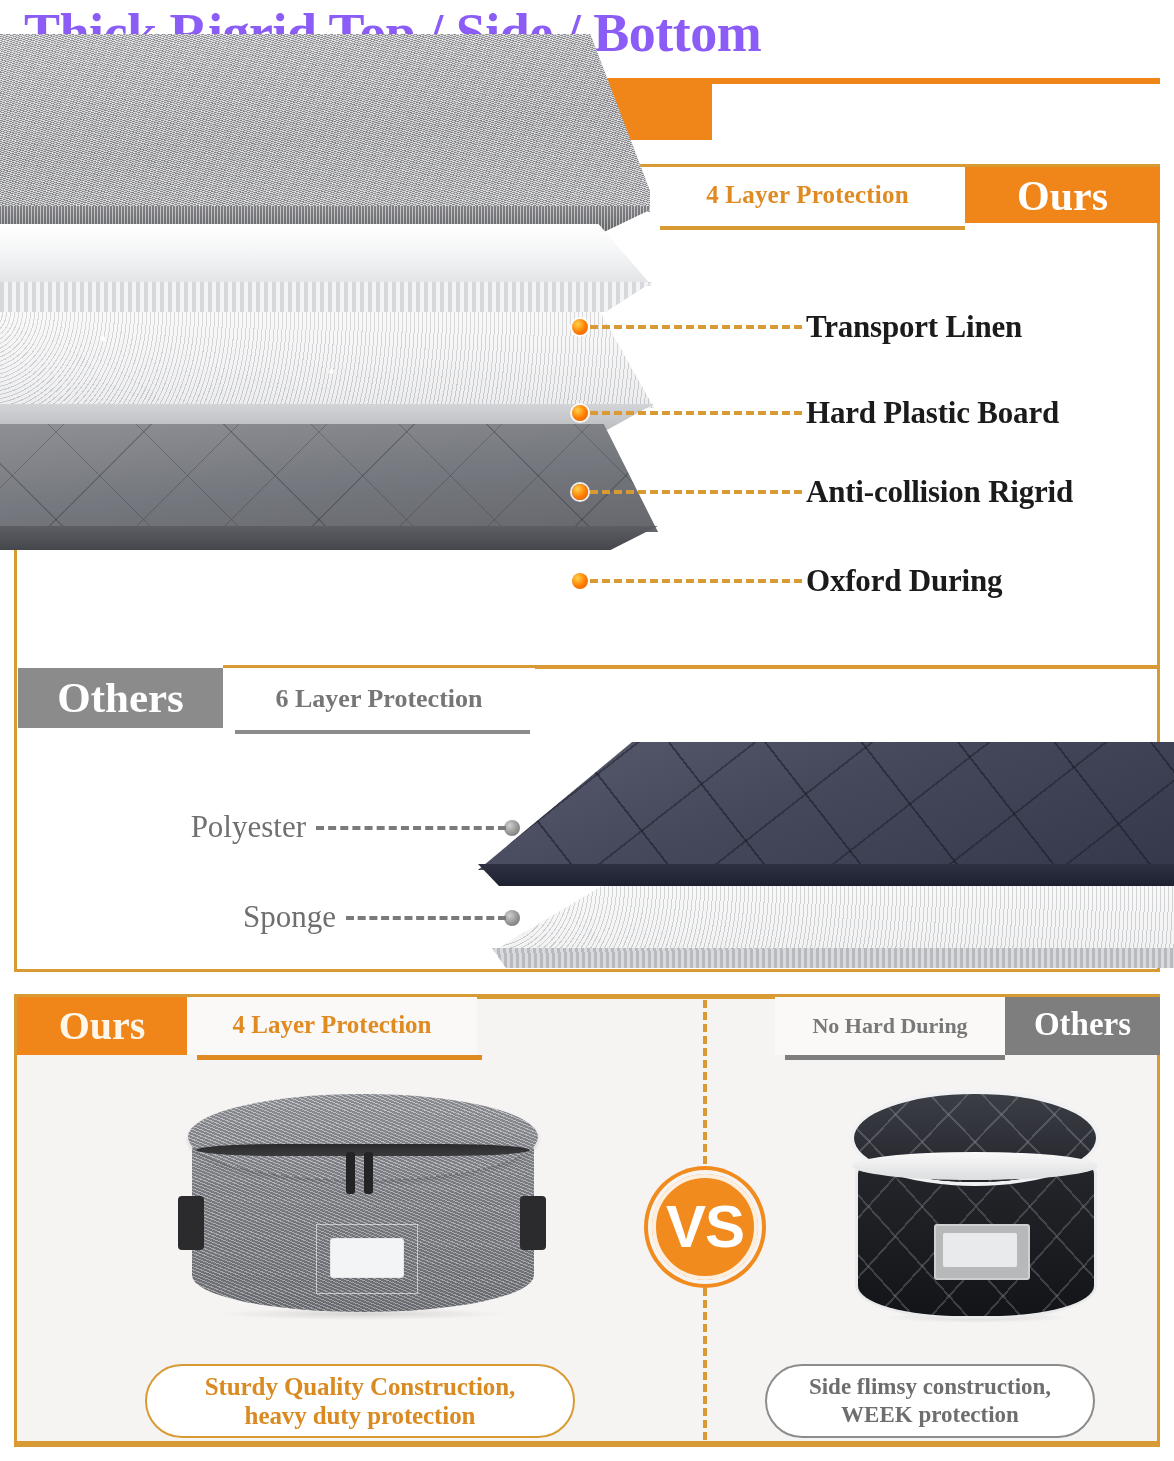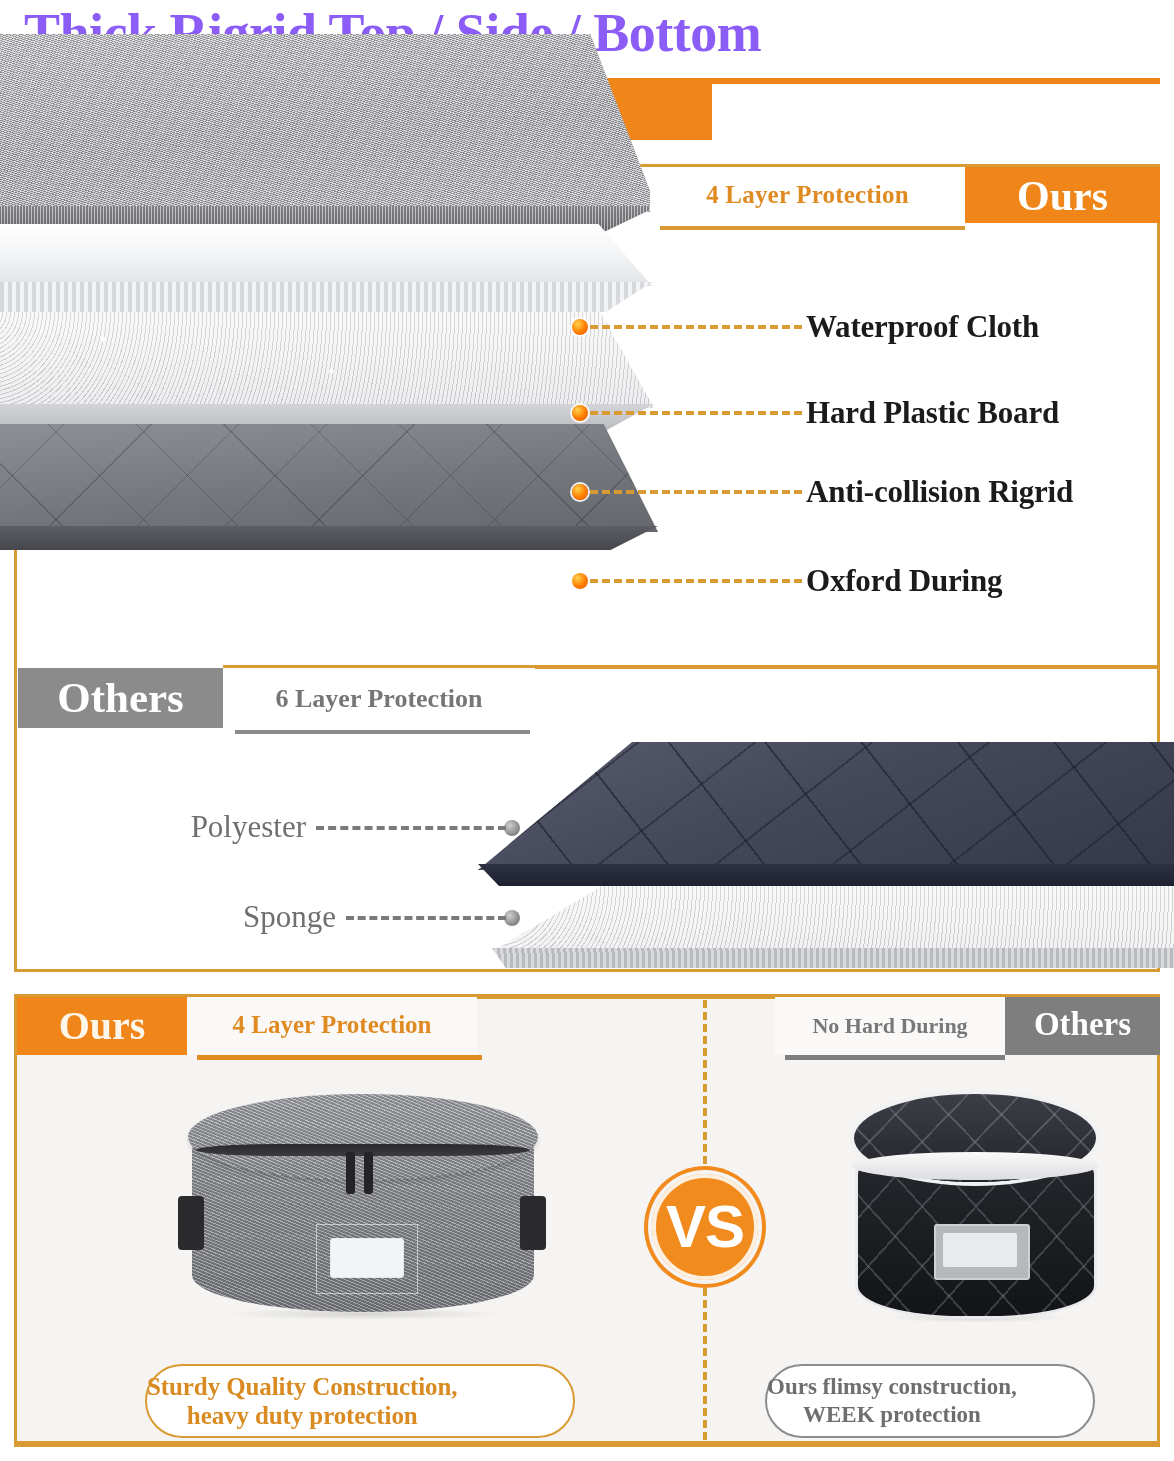--- a/index.html
+++ b/index.html
@@ -369,21 +369,21 @@
     background:#e9eaeb;
   }
   .pt-shadow{
     position:absolute;left:36px;top:226px;width:186px;height:11px;border-radius:50%;
     background:radial-gradient(ellipse at center, rgba(0,0,0,.12), rgba(0,0,0,0) 70%);
   }
 
   
   .pill{
     position:absolute;box-sizing:border-box;border-radius:999px;background:#FFFFFF;
-    display:flex;align-items:center;justify-content:flex-start;text-align:center;
+    display:flex;align-items:center;justify-content:center;text-align:center;
   }
   .pill-ours{
     left:145px;top:1364px;width:430px;height:74px;border:2px solid #D99A33;
   }
   .pill-ours span{
     font-size:25px;line-height:29px;font-weight:bold;color:#D98A21;
     letter-spacing:-0.1px;
   }
   .pill-others{
     left:765px;top:1364px;width:330px;height:74px;border:2px solid #8C8C8C;
@@ -430,21 +430,21 @@
 
   <div class="tag-4layer-1"></div>
   <div class="tag-ours-1"></div>
   <div class="tag-4layer-1-txt">4 Layer Protection</div>
   <div class="tag-ours-1-txt">Ours</div>
   <div class="tag-underline-1"></div>
 
   <div class="callout c1">
     <div class="dot"></div>
     <div class="dash"></div>
-    <div class="lbl">Waterproof Cloth</div>
+    <div class="lbl">Transport Linen</div>
   </div>
   <div class="callout c2">
     <div class="dot"></div>
     <div class="dash"></div>
     <div class="lbl">Hard Plastic Board</div>
   </div>
   <div class="callout c3">
     <div class="dot"></div>
     <div class="dash"></div>
     <div class="lbl">Anti-collision Rigrid</div>
@@ -529,20 +529,20 @@
   <div class="vs-ring"></div>
 
   <div class="pill pill-ours">
     <span>
       <span>Sturdy Quality Construction,</span><br>
       <span>heavy duty protection</span>
     </span>
   </div>
   <div class="pill pill-others">
     <span>
-      <span>Ours flimsy construction,</span><br>
+      <span>Side flimsy construction,</span><br>
       <span>WEEK protection</span>
     </span>
   </div>
 
   <div class="p3-bottomline"></div>
 
 </div>
 
 </body></html>

